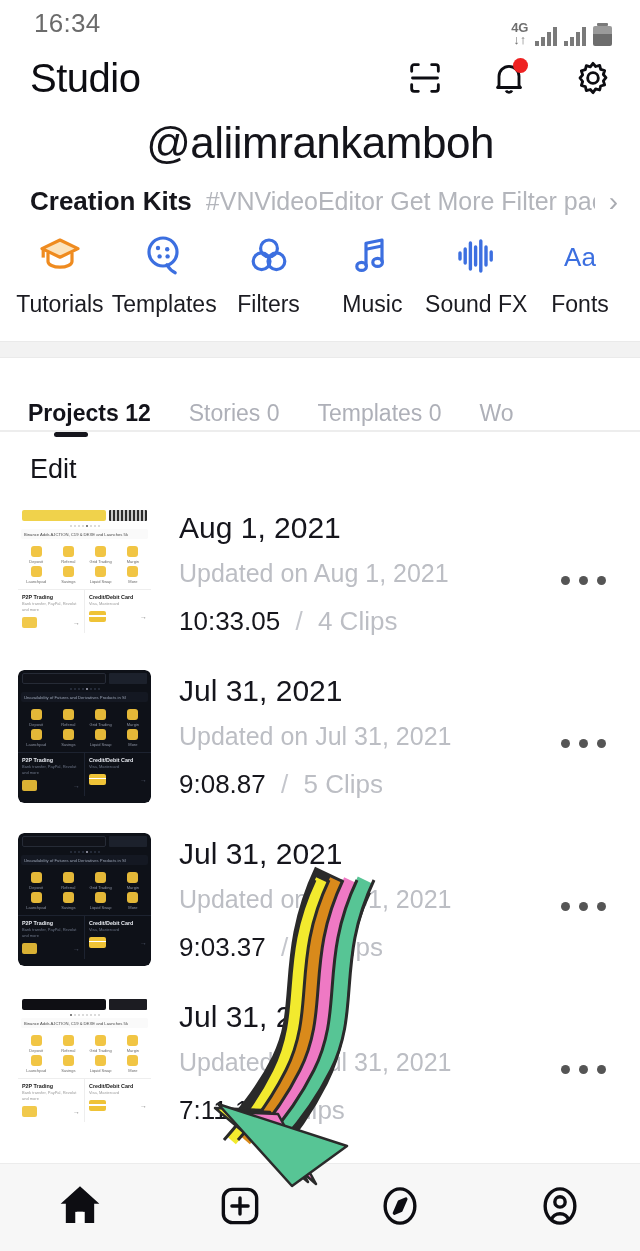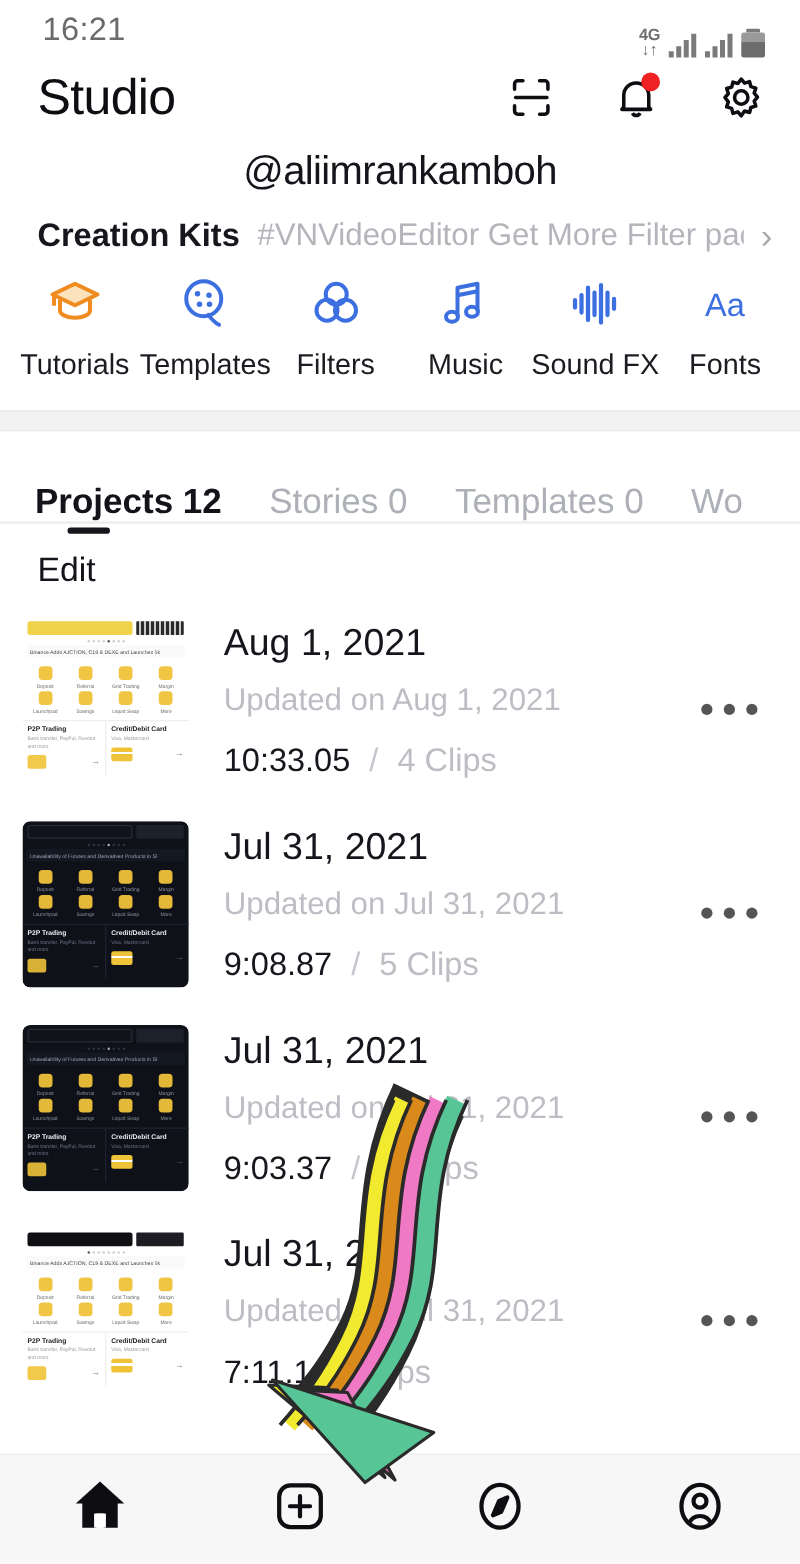--- a/index.html
+++ b/index.html
@@ -31,37 +31,37 @@
       background:linear-gradient(to bottom,#9a9a9a 0 38%, #6d6d6d 38% 100%); border-radius:2px;}
 
   
   .header { height:64px; display:flex; align-items:center; padding:0 26px 0 30px; }
   .app-title { font-size:40px; font-weight:normal; color:#0d0d12; letter-spacing:-.5px; }
   .header-actions { margin-left:auto; display:flex; align-items:center; gap:42px; }
   .hicon { width:42px; height:42px; position:relative; display:flex; align-items:center; justify-content:center; }
   .badge-dot { position:absolute; width:15px;height:15px;border-radius:50%;background:#ee2222; top:1px; right:2px; }
 
   
-  .username { text-align:center; font-size:32px; color:#14141a; padding:8px 0 4px; letter-spacing:-.5px;}
+  .username { text-align:center; font-size:44px; color:#14141a; padding:8px 0 4px; letter-spacing:-.5px;}
 
   
   .kits-header { display:flex; align-items:center; padding: 14px 22px 0 30px; gap:14px;}
   .kits-title { font-size:26px; font-weight:bold; color:#16161c; white-space:nowrap;}
   .kits-promo { font-size:25px; color:#b3b5bb; white-space:nowrap; overflow:hidden; text-overflow:clip;}
   .kits-chev { margin-left:auto; color:#a9abb1; font-size:28px; line-height:1;}
   .kits { display:flex; align-items:flex-end; padding: 12px 8px 0; }
   .kit { flex:1; display:flex; flex-direction:column; align-items:center; gap:8px; }
   .kit-ico { height:54px; display:flex; align-items:center; justify-content:center; }
   .kit-label { font-size:23px; color:#1b1b21; white-space:nowrap;}
 
   .divider-band { height:17px; background:#f2f2f2; margin-top:23px; border-top:1px solid #eaeaea; border-bottom:1px solid #eaeaea;}
 
   
   .tabs { display:flex; align-items:center; gap:38px; padding: 16px 0 0 28px; height:72px; position:relative;}
-  .tab { font-size:28px; color:#aeb0b8; white-space:nowrap; position:relative; padding-bottom:14px;margin-top:37px;}
+  .tab { font-size:23px; color:#aeb0b8; white-space:nowrap; position:relative; padding-bottom:14px;margin-top:37px;}
   .tab.active { color:#13131a; font-weight:bold; }
   .tab.active .underline { position:absolute; left:26px; bottom:4px; width:34px; height:5px; background:#15151c; border-radius:3px;}
   .tabs-sep { height:2px; background:#ededed; }
 
   
   .section-title { font-size:27px; color:#14141a; padding: 22px 0 0 30px;}
   .plist { padding-top:14px; }
   .prow { display:flex; align-items:flex-start; padding: 8px 28px 8px 18px; height:163px;}
   .thumb { width:133px; height:133px; border-radius:6px; overflow:hidden; flex:none; position:relative;}
   .pinfo { margin-left:28px; flex:1; display:flex; flex-direction:column; justify-content:center; height:133px; }
@@ -121,21 +121,21 @@
 
   
   .overlay-arrow { position:absolute; left:0; top:0; width:640px; height:1251px; pointer-events:none; }
 </style>
 </head>
 <body>
 
 <div id="app">
 
   <div class="statusbar">
-    <div class="status-time">16:21</div>
+    <div class="status-time">16:34</div>
     <div class="status-right">
       <div class="net-type">
         <span class="g">4G</span>
         <span class="ar">↓↑</span>
       </div>
       <div class="bars">
           <i></i>
           <i></i>
           <i></i>
           <i></i>

